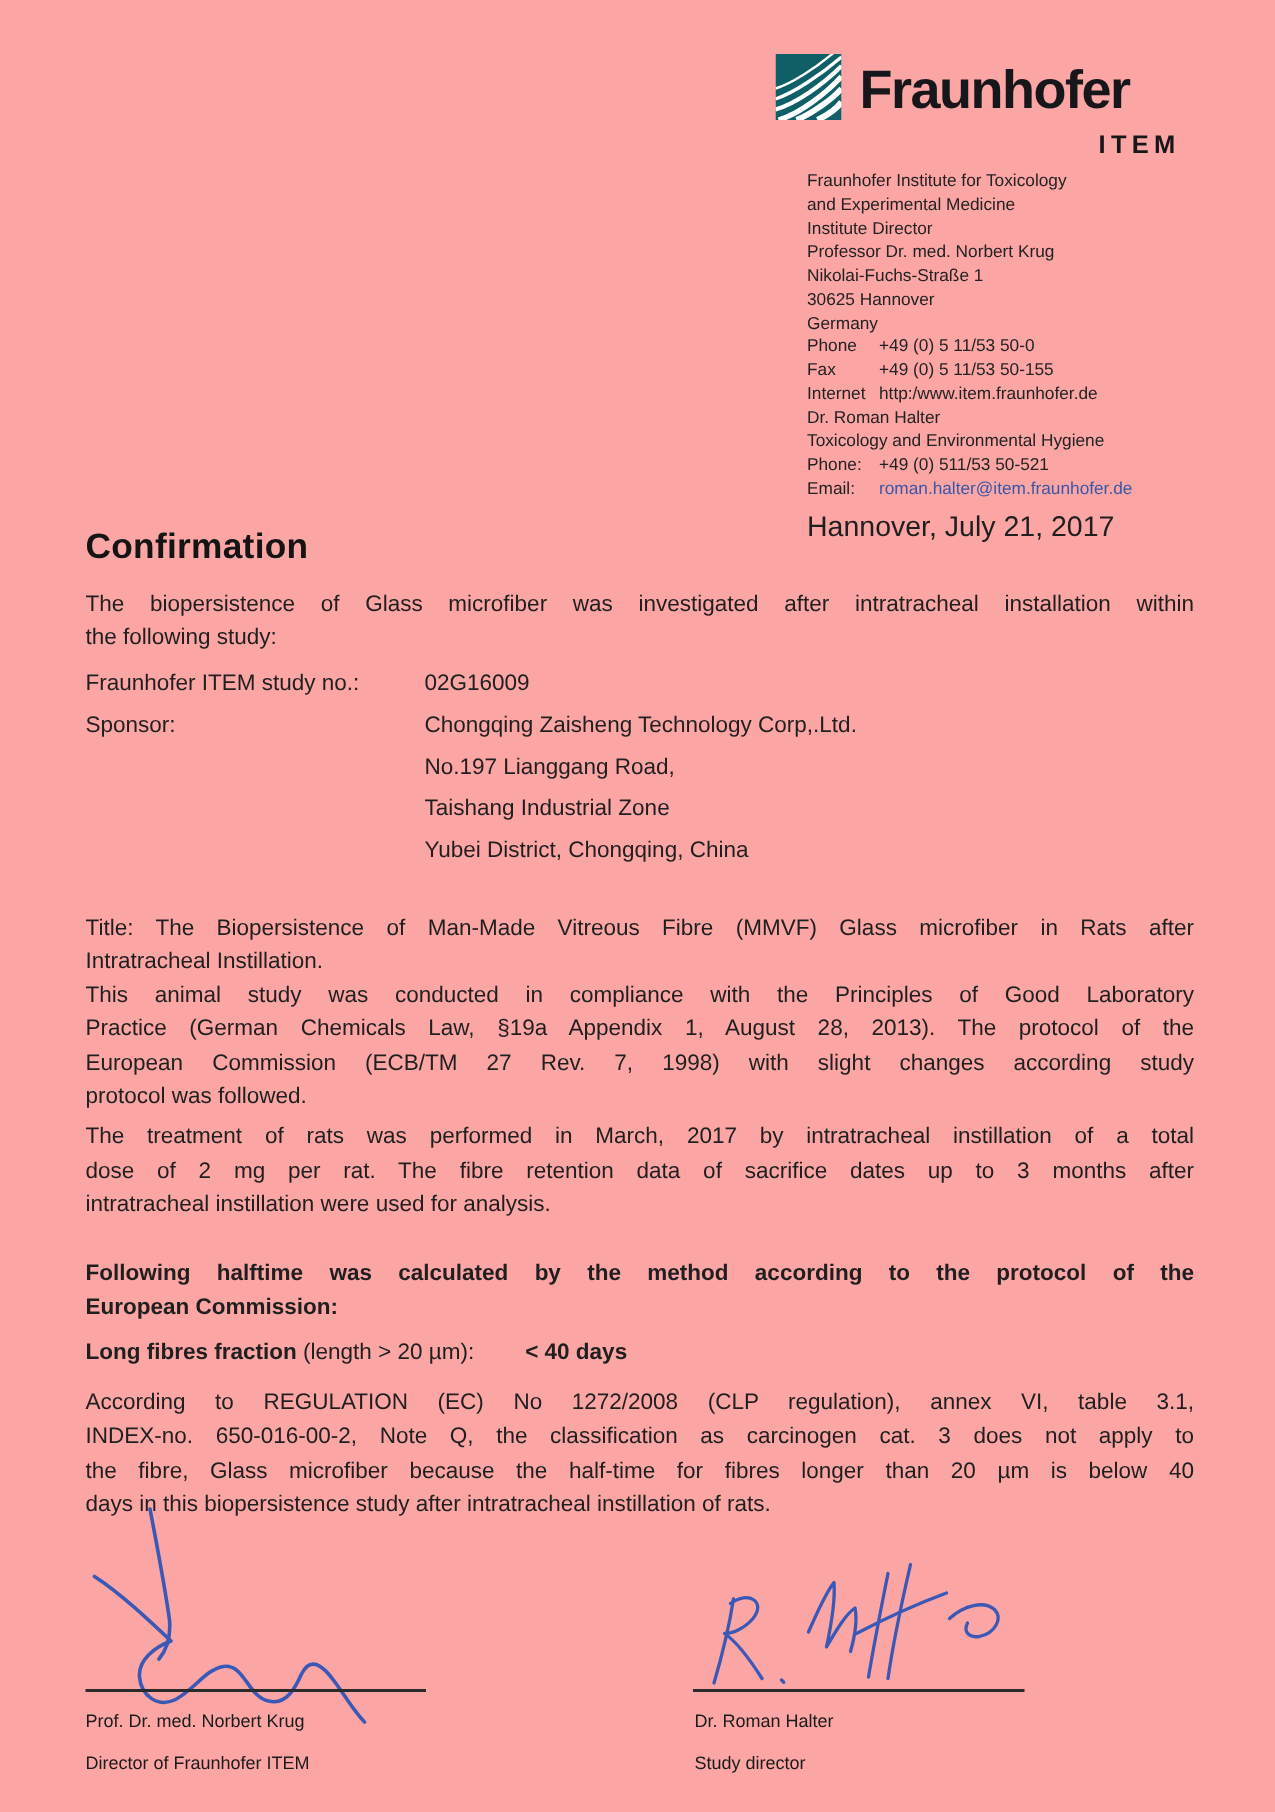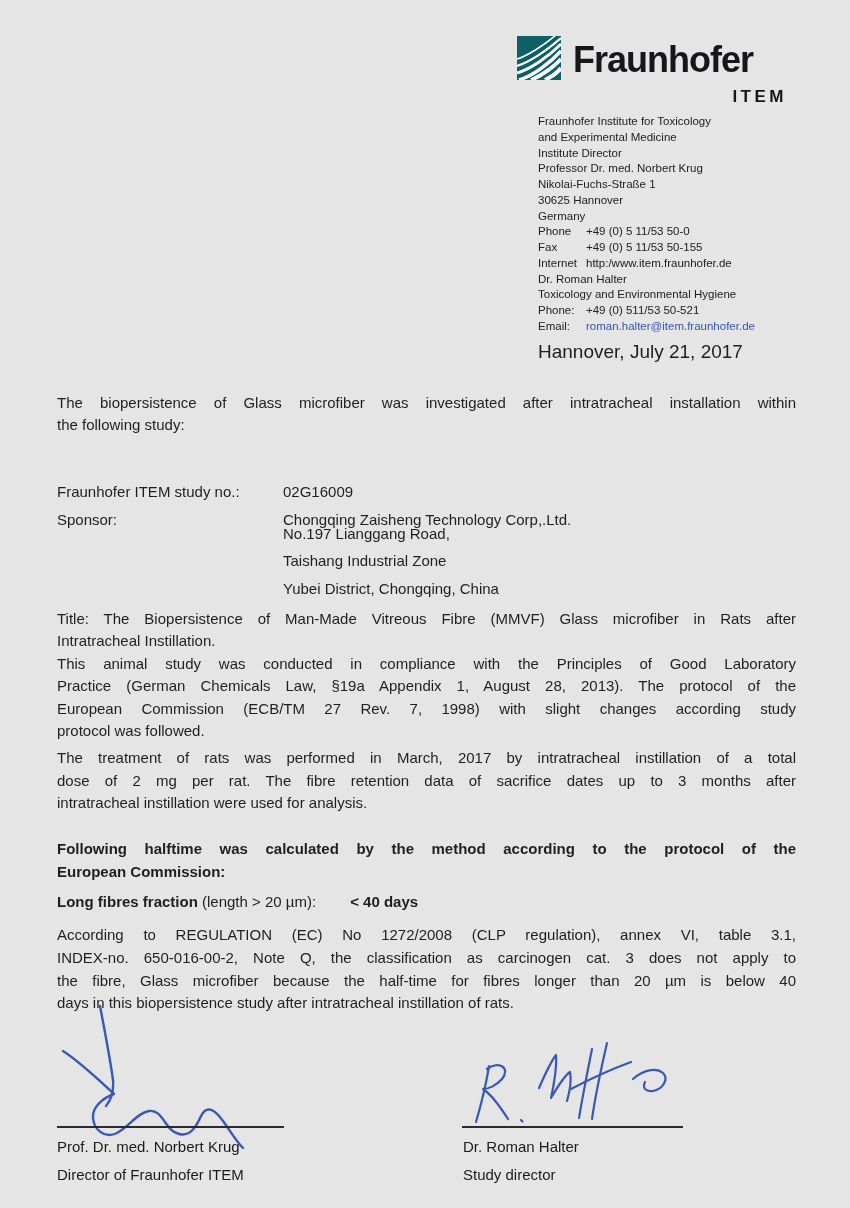--- a/index.html
+++ b/index.html
@@ -1,17 +1,17 @@
 <!DOCTYPE html>
 <html><head>
 <meta charset="utf-8">
 <style>
   html,body { margin:0; padding:0; background:#ffffff; }
   .page {
-    position:relative; width:850px; height:1208px; background:#e5e5e5;
+    position:relative; width:850px; height:1208px; background:#fca5a5;
     font-family:"Liberation Sans","DejaVu Sans",sans-serif; color:#1f1f1f;
     overflow:hidden;
   }
   
   .logo-mark { position:absolute; left:517px; top:36px; width:44px; height:44px; }
   .brand {
     position:absolute; left:573px; top:42px; font-size:36px; line-height:36px;
     font-weight:700; letter-spacing:-1px; color:#17171b; white-space:nowrap;
   }
   .brand-sub {
@@ -24,39 +24,39 @@
   .addr-label { display:inline-block; min-width:48px; }
   .email-link { color:#3757a8; }
   .dateline { position:absolute; left:538px; top:341px; font-size:19px; }
   
   .title { position:absolute; left:57px; top:349px; font-size:23.5px; line-height:30px;
     font-weight:700; letter-spacing:.2px; color:#141414; }
   .intro { position:absolute; left:57px; top:392px; width:739px;
     font-size:15px; line-height:22px; }
   .details { position:absolute; left:57px; top:447px; font-size:15px; }
   .detail-row { height:27.8px; white-space:nowrap; }
-  .detail-label { display:inline-block; width:226px;margin-top:36px; }
+  .detail-label { display:inline-block; width:226px; }
   .bodyblock { position:absolute; left:57px; top:608px; width:739px;
     font-size:15px; line-height:22.4px; }
   .para-gap { margin-top:5px; }
   .halftime { position:absolute; left:57px; top:838px; width:739px;
     font-size:15px; line-height:22.5px; font-weight:700; }
   .fraction { position:absolute; left:57px; top:893px; width:739px; font-size:15px; }
   .fraction .b { font-weight:700; }
   .fraction-value { margin-left:34px; }
   .regulation { position:absolute; left:57px; top:924px; width:739px;
     font-size:15px; line-height:22.8px; }
   .jline { text-align:justify; text-align-last:justify; }
   .lline { text-align:left; }
   
   .sig-svg { position:absolute; pointer-events:none; }
   .sig-rule { position:absolute; top:1126px; height:1.6px; background:#2b2b2b; }
   .sig-rule.left { left:57px; width:227px; }
   .sig-rule.right { left:462px; width:221px; }
-  .sig-text { position:absolute; top:1133px; font-size:15px; line-height:28px; color:#1b1b1b; }
+  .sig-text { position:absolute; top:1133px; font-size:12px; line-height:28px; color:#1b1b1b; }
   .sig-text.left { left:57px; }
   .sig-text.right { left:463px; }
 </style>
 </head>
 <body>
 
 <div class="page">
 
   <svg class="logo-mark" viewBox="0 0 44 44" xmlns="http://www.w3.org/2000/svg">
     <rect x="0" y="0" width="44" height="44" fill="#0e5f66"></rect>
@@ -94,20 +94,21 @@
     <div class="addr-line">
       <span class="addr-label">Phone:</span><span>+49 (0) 511/53 50-521</span>
     </div>
     <div class="addr-line">
       <span class="addr-label">Email:</span><span class="email-link">roman.halter@item.fraunhofer.de</span>
     </div>
   </div>
 
   <div class="dateline">Hannover, July 21, 2017</div>
 
+  <div class="title">Confirmation</div>
 
   <div class="intro">
     <div class="jline">The biopersistence of Glass microfiber was investigated after intratracheal installation within</div>
     <div class="lline">the following study:</div>
   </div>
 
   <div class="details">
     <div class="detail-row">
       <span class="detail-label">Fraunhofer ITEM study no.:</span><span>02G16009</span>
     </div>

